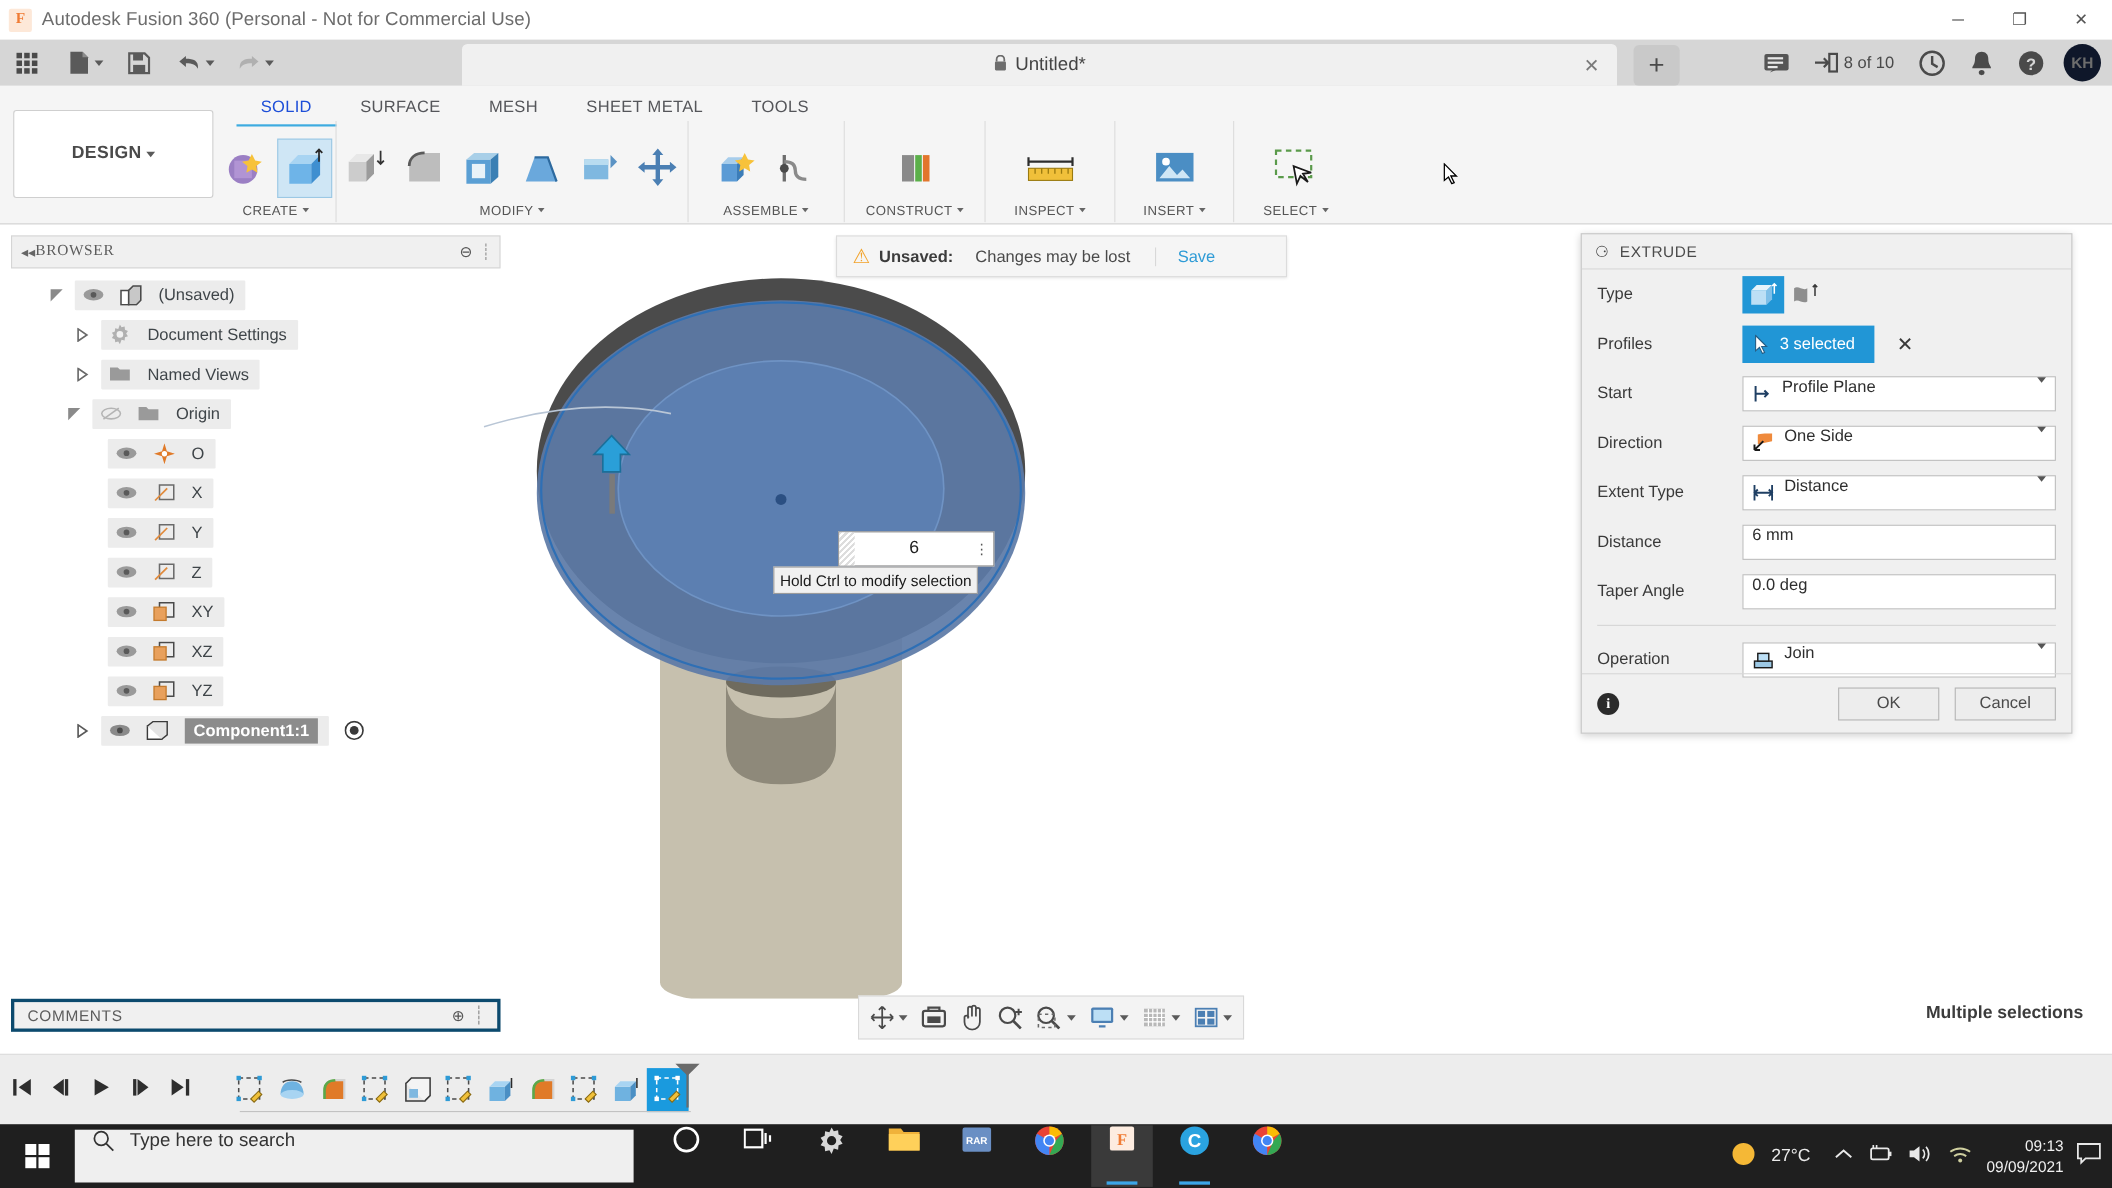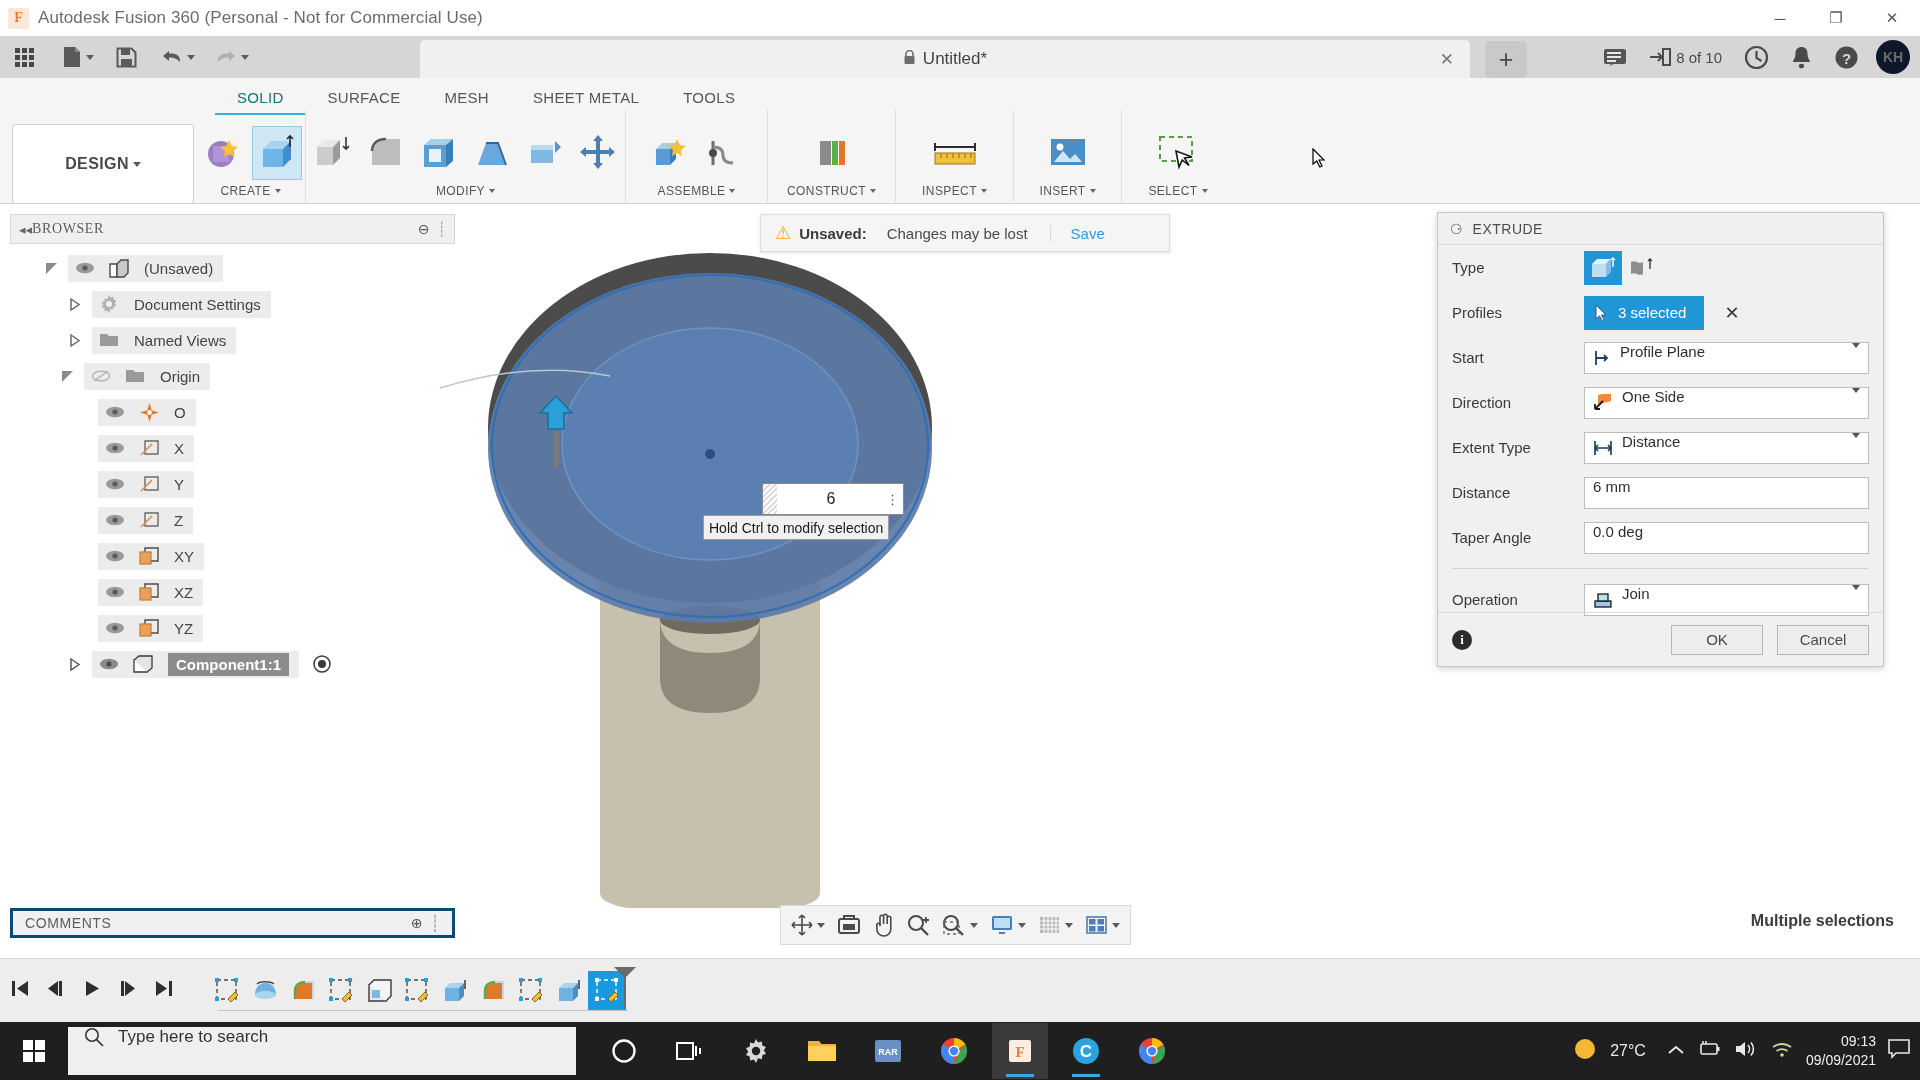--- a/index.html
+++ b/index.html
@@ -66,28 +66,28 @@
   }
 
   
   .ribbon {
     position: absolute; top: 78px; left: 0; width: 1920px; height: 126px;
     background: #f5f5f5; border-bottom: 1px solid #d2d2d2;
   }
   .design-box {
     position: absolute; left: 12px; top: 22px; width: 182px; height: 80px;
     background: #ffffff; border: 1px solid #cfcfcf; border-radius: 3px;
-    display: flex; align-items: center; justify-content: center; margin-top: 24px;
+    display: flex; align-items: center; justify-content: center;
   }
   .design-box .t { font-size: 16px; font-weight: bold; color: #4a4a4a; letter-spacing: .4px; }
   .tabs { position: absolute; left: 215px; top: 6px; display: flex; }
   .tab {
     padding: 5px 22px 7px; font-size: 15px; color: #55565a; letter-spacing: .3px;
   }
-  .tab.active { color: #0f766e; border-bottom: 2px solid #3dabe0; }
+  .tab.active { color: #1d4ed8; border-bottom: 2px solid #3dabe0; }
 
   .ribbon-groups { position: absolute; left: 196px; top: 32px; display: flex; align-items: flex-end; height: 92px; }
   .rgroup { display: flex; flex-direction: column; align-items: center; height: 92px; border-right: 1px solid #dcdcdc; padding: 0 6px;}
   .rgroup:last-child { border-right: none; }
   .rg-items { display: flex; align-items: flex-end; gap: 3px; flex: 1; padding-bottom: 4px;}
   .rg-label { font-size: 12px; color: #555; letter-spacing: .4px; padding-bottom: 4px; display:flex; align-items:center;}
   .rg-label .c { width: 0; height: 0; border-left: 3.5px solid transparent; border-right: 3.5px solid transparent;
                  border-top: 4.5px solid #666; margin-left: 4px; }
   .ricon { width: 50px; height: 54px; display: flex; align-items: center; justify-content: center; position: relative;}
   .ricon.sel { background: #cfe6f5; border: 1px solid #9cc8e4; }
@@ -200,21 +200,21 @@
   
   .taskbar { position: absolute; left: 0; top: 1022px; width: 1920px; height: 58px; background: #1f1f1f; display: flex; align-items: center; }
   .startbtn { width: 68px; height: 58px; display: flex; align-items: center; justify-content: center; }
   .winlogo { display: grid; grid-template-columns: repeat(2,10px); grid-template-rows: repeat(2,10px); gap: 2.5px; }
   .winlogo i { background: #fff; display: block; }
   .searchbox {
     width: 508px; height: 48px; background: #efefef; display: flex; align-items: flex-start; padding: 0 16px;
   }
   .searchbox .ph { font-size: 17px; color: #333; margin-left: 14px; }
   .tb-icons { display: flex; align-items: center; margin-left: 20px; gap: 10px; }
-  .tbi { width: 56px; height: 56px; display: flex; align-items: center; justify-content: center; position: relative;}
+  .tbi { width: 56px; height: 56px; display: flex; align-items: flex-start; justify-content: center; position: relative;}
   .tbi.run::after { content:''; position:absolute; bottom:2px; left:14px; width:28px; height:3px; background:#3ba6e8; }
   .tray { margin-left: auto; display: flex; align-items: center; padding-right: 10px; gap: 12px; color: #eaeaea; }
   .clock { display: flex; flex-direction: column; align-items: flex-end; font-size: 14px; color: #f0f0f0; line-height: 19px; }
 </style>
 </head>
 <body>
 
 <div id="app">
 
   <div class="titlebar">

